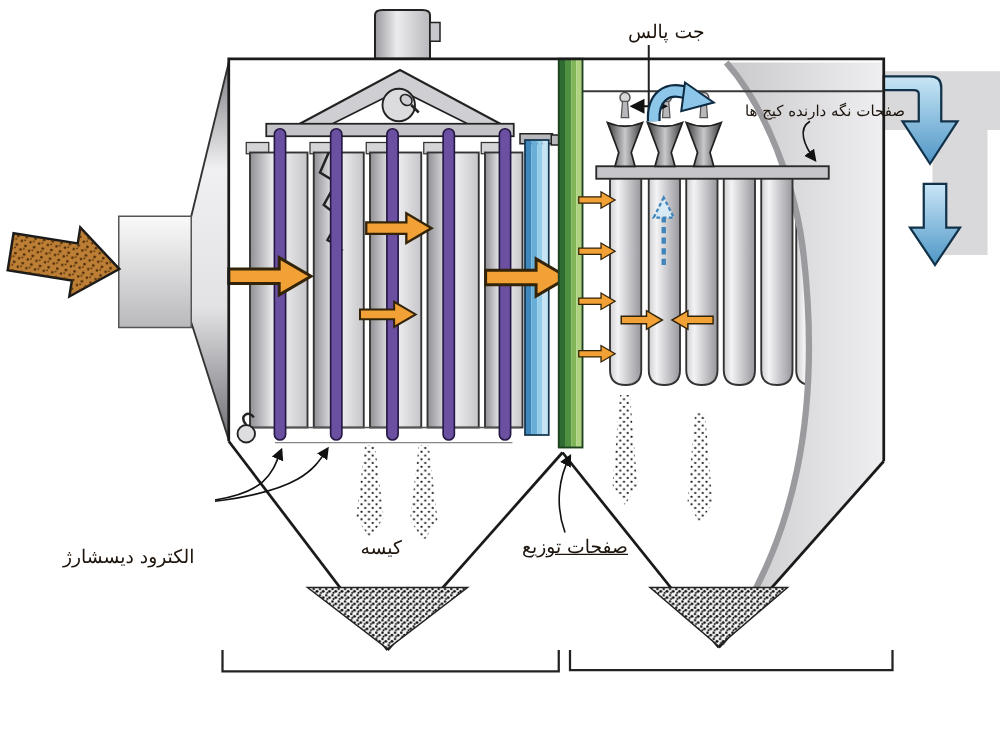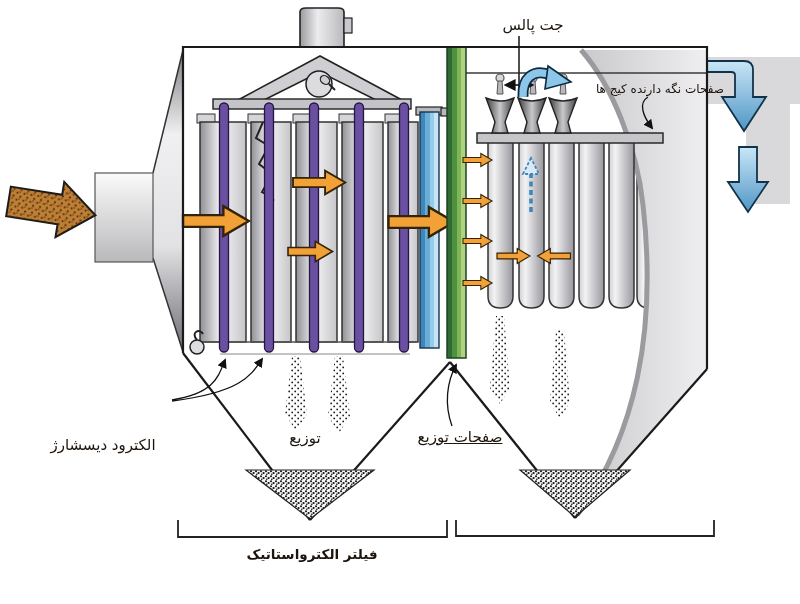--- a/index.html
+++ b/index.html
@@ -265,17 +265,16 @@
     <path d="M172,400 C215,393 218,377 225,360" marker-end="url(#ah)"></path>
     <path d="M172,401 C243,392 252,374 262,359" marker-end="url(#ah)"></path>
     <path d="M648,97 C638,103 643,116 652,128" marker-end="url(#ah)"></path>
     <path d="M452,426 C444,404 447,382 456,365" marker-end="url(#ah)"></path>
   </g>
 </svg>
 
 <div class="lbl" style="left:488px;top:16px;width:90px;">جت پالس</div>
 <div class="lbl" style="left:596px;top:82px;width:128px;font-size:12px;">صفحات نگه دارنده کیج ها</div>
 <div class="lbl" style="left:38px;top:391px;width:130px;margin-top:45px;">الکترود دیسشارژ</div>
-<div class="lbl" style="left:275px;top:429px;width:60px;">توزیع</div>
+<div class="lbl" style="left:275px;top:429px;width:60px;">کیسه</div>
 <div class="lbl" style="left:412px;top:428px;width:96px;text-decoration:underline;">صفحات توزیع</div>
-<div class="lbl section" style="left:212px;top:546px;width:200px;">فیلتر الکترواستاتیک</div>
 
 </div>
 
 </body></html>

